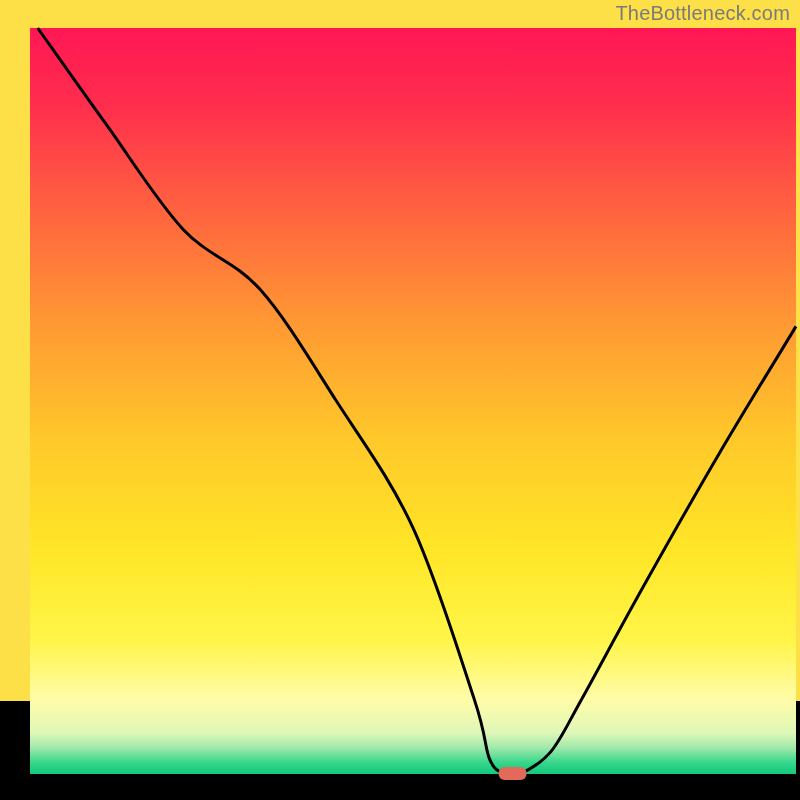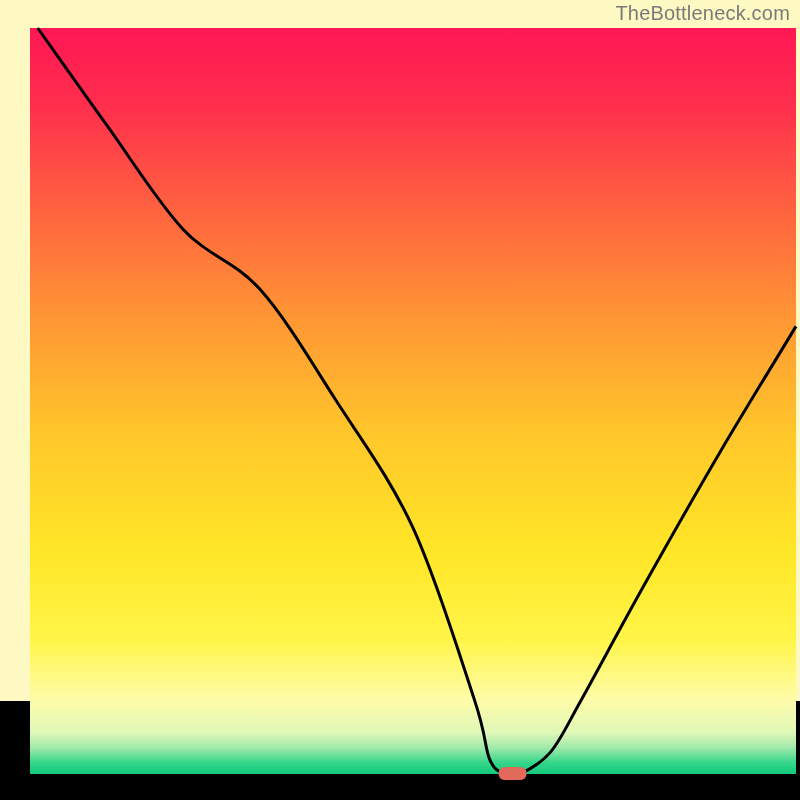--- a/index.html
+++ b/index.html
@@ -8,21 +8,21 @@
     width: 800px;
     height: 800px;
     background: #000;
     overflow: hidden;
     font-family: Arial, Helvetica, sans-serif;
   }
   .outer {
     position: relative;
     width: 800px;
     height: 701px;
-    background: #fef9c3;
+    background: #fde047;
   }
   .attribution {
     position: absolute;
     top: 2px;
     right: 10px;
     color: #7a7a7a;
     font-size: 20px;
     font-weight: 500;
     letter-spacing: 0.2px;
   }

